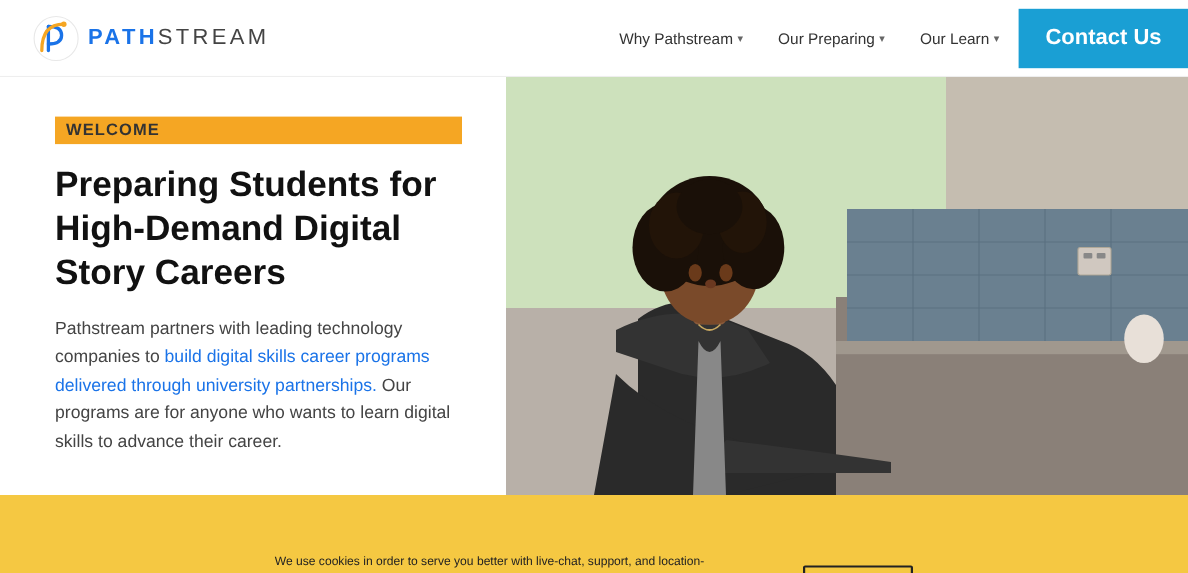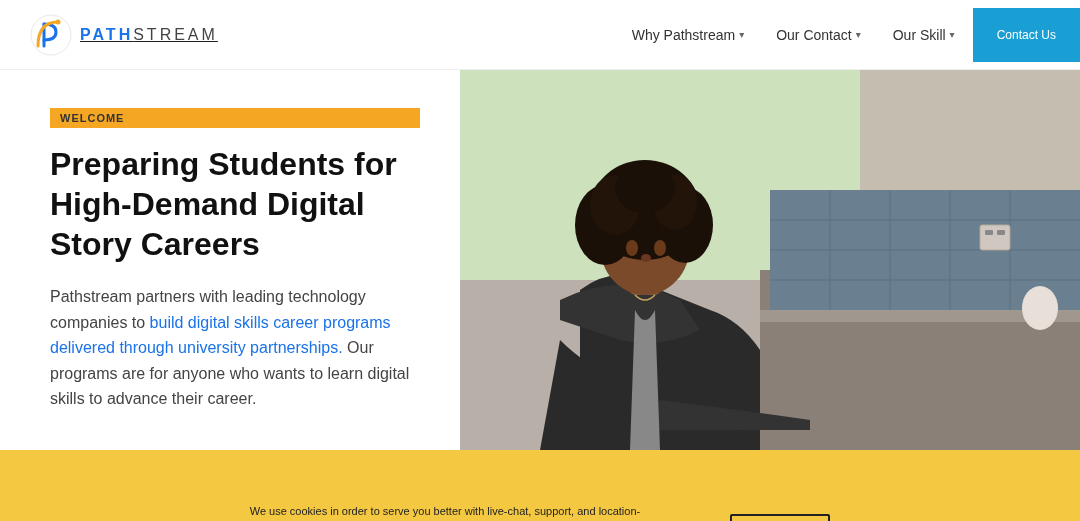--- a/index.html
+++ b/index.html
@@ -20,25 +20,24 @@
     .logo-area {
       display: flex;
       align-items: center;
       gap: 8px;
     }
     .logo-icon {
       width: 42px;
       height: 42px;
     }
     .logo-text {
-      font-size: 16px;
+      font-size: 20px;
       font-weight: 700;
       letter-spacing: 3px;
       color: #222;
-      text-decoration: underline;
     }
     .logo-text span.path {
       color: #1a73e8;
     }
     .logo-text span.stream {
       color: #444;
       font-weight: 400;
     }
     .nav {
       display: flex;
@@ -60,22 +59,22 @@
     .nav-item .chevron {
       font-size: 10px;
       color: #666;
     }
     .contact-btn {
       background: #1a9fd4;
       color: #fff;
       border: none;
       padding: 0 24px;
       height: 54px;
-      font-size: 12px;
-      font-weight: 400;
+      font-size: 20px;
+      font-weight: 700;
       cursor: pointer;
       white-space: nowrap;
       margin-right: -30px;
     }
 
     
     .hero {
       display: flex;
       height: 380px;
       position: relative;
@@ -88,21 +87,21 @@
       display: flex;
       flex-direction: column;
       justify-content: center;
       flex-shrink: 0;
       z-index: 2;
     }
     .welcome-badge {
       display: inline-block;
       background: #f5a623;
       color: #333;
-      font-size: 11px;
+      font-size: 15px;
       font-weight: 700;
       letter-spacing: 1px;
       padding: 4px 10px;
       margin-bottom: 16px;
       text-transform: uppercase;
     }
     .hero-title {
       font-size: 32px;
       font-weight: 800;
       color: #111;
@@ -195,25 +194,25 @@
       <span class="path">PATH</span><span class="stream">STREAM</span>
     </div>
   </div>
 
   <nav class="nav">
     <div class="nav-item">
       <span>Why Pathstream</span>
       <span class="chevron">▾</span>
     </div>
     <div class="nav-item">
-      <span>Our Contact</span>
+      <span>Our Preparing</span>
       <span class="chevron">▾</span>
     </div>
     <div class="nav-item">
-      <span>Our Skill</span>
+      <span>Our Learn</span>
       <span class="chevron">▾</span>
     </div>
     <button class="contact-btn">Contact Us</button>
   </nav>
 </header>
 
 <section class="hero">
   <div class="hero-content">
     <span class="welcome-badge">WELCOME</span>
     <h1 class="hero-title">Preparing Students for High-Demand Digital Story Careers</h1>

